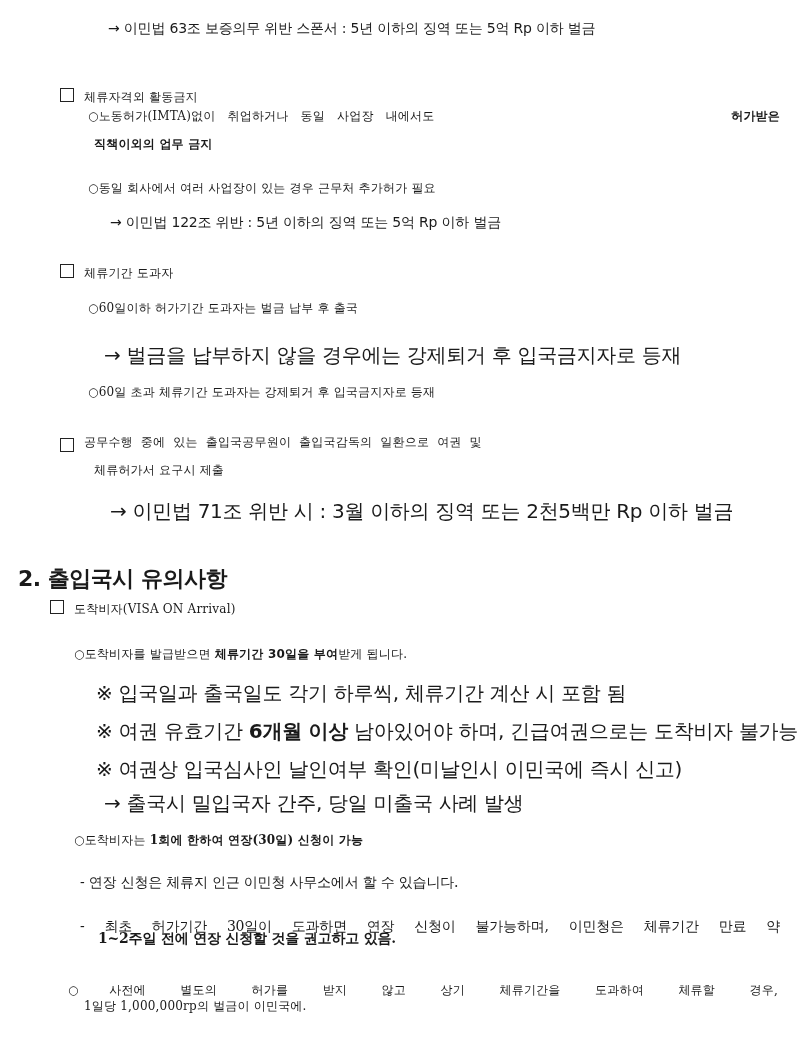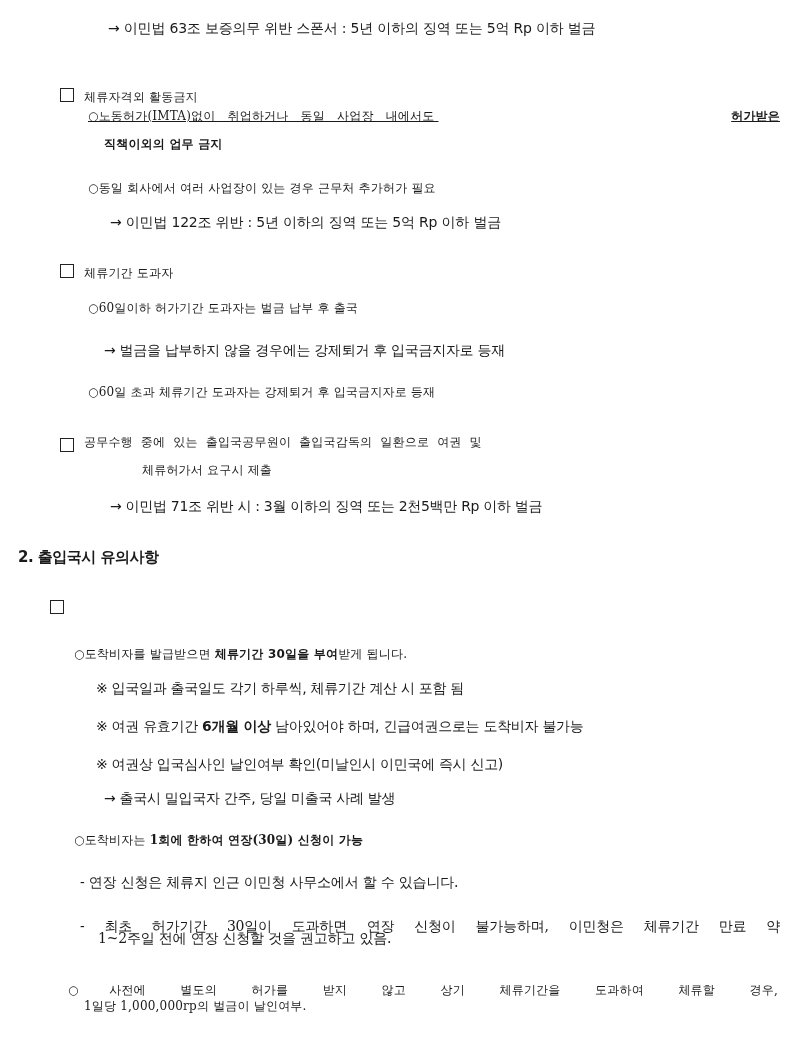--- a/index.html
+++ b/index.html
@@ -5,92 +5,92 @@
   html, body { margin: 0; padding: 0; background: #ffffff; }
   body {
     width: 800px; height: 1054px; overflow: hidden; position: relative;
     color: #1a1a1a;
     font-family: "DejaVu Sans", "Liberation Sans", sans-serif;
   }
   .line { position: absolute; white-space: nowrap; }
   .serif { font-family: "DejaVu Serif", "Liberation Serif", serif; }
   .gothic { font-family: "DejaVu Sans", "Liberation Sans", sans-serif; }
   .sm { font-size: 14px; letter-spacing: -0.2px; }
-  .md { font-size: 14px; letter-spacing: -0.3px; }
+  .md { font-size: 20px; letter-spacing: -0.3px; }
   .lg { font-size: 12px; letter-spacing: 0.2px; }
   .b { font-weight: bold; }
   .box {
     display: inline-block; width: 14px; height: 14px; border: 1.3px solid #222;
     vertical-align: -1px; margin-right: 10px; box-sizing: border-box;
   }
-  .h2 { font-size: 15px; font-weight: bold; letter-spacing: -0.5px; }
+  .h2 { font-size: 22px; font-weight: bold; letter-spacing: -0.5px; margin-top: 16px; }
   .justify { white-space: normal; text-align: justify; text-align-last: justify; margin-top: 12px; }
 </style>
 </head>
 <body>
 
 <div>
 
   <div class="line gothic sm" style="left:108px; top:20px;">→ 이민법 63조 보증의무 위반 스폰서 :  5년 이하의 징역 또는 5억 Rp 이하 벌금</div>
 
   <div class="line serif lg" style="left:60px; top:88px;">
     <span class="box"></span><span>체류자격외 활동금지</span>
   </div>
 
   <div class="line serif lg" style="left:88px; top:108px; width:692px;">
-    <div style="display:flex; justify-content:space-between;text-decoration:underline;">
+    <div style="display:flex; justify-content:space-between;">
       <span style="white-space:pre;">○노동허가(IMTA)없이   취업하거나   동일   사업장   내에서도 </span>
       <span class="b gothic">허가받은</span>
     </div>
   </div>
-  <div class="line gothic b lg" style="left:104px; top:136px;">직책이외의 업무 금지</div>
+  <div class="line gothic b lg" style="left:94px; top:136px;">직책이외의 업무 금지</div>
 
   <div class="line serif lg" style="left:88px; top:180px;">○동일 회사에서 여러 사업장이 있는 경우 근무처 추가허가 필요</div>
   <div class="line gothic sm" style="left:110px; top:214px;">→ 이민법 122조 위반 :  5년 이하의 징역 또는 5억 Rp 이하 벌금</div>
 
   <div class="line serif lg" style="left:60px; top:264px;">
     <span class="box"></span><span>체류기간 도과자</span>
   </div>
 
   <div class="line serif lg" style="left:88px; top:300px;">○60일이하 허가기간 도과자는 벌금 납부 후 출국</div>
   <div class="line gothic md" style="left:104px; top:342px;">→ 벌금을 납부하지 않을 경우에는 강제퇴거 후 입국금지자로 등재</div>
   <div class="line serif lg" style="left:88px; top:384px;">○60일 초과 체류기간 도과자는 강제퇴거 후 입국금지자로 등재</div>
 
   <div class="line serif lg" style="left:60px; top:434px; width:720px;">
     <div style="display:flex;justify-content:space-between;">
       <span class="box" style="margin-top:4px;"></span>
       <span style="flex:1; display:block; white-space:pre;">공무수행  중에  있는  출입국공무원이  출입국감독의  일환으로  여권  및</span>
     </div>
   </div>
-  <div class="line serif lg" style="left:94px; top:462px;margin-left:48px;">체류허가서 요구시 제출</div>
+  <div class="line serif lg" style="left:94px; top:462px;">체류허가서 요구시 제출</div>
   <div class="line gothic md" style="left:110px; top:498px;">→ 이민법 71조 위반 시 :  3월 이하의 징역 또는 2천5백만 Rp 이하 벌금</div>
 
   <div class="line gothic h2" style="left:18px; top:548px;">2. 출입국시 유의사항</div>
 
   <div class="line serif lg" style="left:50px; top:600px;">
-    <span class="box"></span>
+    <span class="box"></span><span>도착비자(VISA ON Arrival)</span>
   </div>
 
   <div class="line serif lg" style="left:74px; top:646px;">
     <span>○도착비자를 발급받으면 </span><span class="b gothic">체류기간 30일을 부여</span><span>받게 됩니다.</span>
   </div>
   <div class="line gothic md" style="left:96px; top:680px;">※ 입국일과 출국일도 각기 하루씩, 체류기간 계산 시 포함 됨</div>
   <div class="line gothic md" style="left:96px; top:718px;">
     <span>※ 여권 유효기간 </span><span class="b">6개월 이상</span><span> 남아있어야 하며, 긴급여권으로는 도착비자 불가능</span>
   </div>
   <div class="line gothic md" style="left:96px; top:756px;">※ 여권상 입국심사인 날인여부 확인(미날인시 이민국에 즉시 신고)</div>
   <div class="line gothic md" style="left:104px; top:790px;">→ 출국시 밀입국자 간주, 당일 미출국 사례 발생</div>
 
   <div class="line serif lg" style="left:74px; top:832px;">
     <span>○도착비자는 </span><span class="b">1회에 한하여 연장(30일) 신청이 가능</span>
   </div>
   <div class="line serif sm" style="left:80px; top:874px;">- 연장 신청은 체류지 인근 이민청 사무소에서 할 수 있습니다.</div>
   <div class="line serif sm" style="left:80px; top:906px; width:700px;">
     <div class="justify">-  최초  허가기간  30일이  도과하면  연장  신청이  불가능하며,  이민청은  체류기간  만료  약</div>
   </div>
-  <div class="line serif sm" style="left:98px; top:930px;">1~2주일 전에 연장 신청할 것을 권고하고 있음.</div>
+  <div class="line serif sm" style="left:98px; top:930px;font-weight:bold;">1~2주일 전에 연장 신청할 것을 권고하고 있음.</div>
 
   <div class="line serif lg" style="left:68px; top:970px; width:710px;">
     <div class="justify">○사전에 별도의 허가를 받지 않고 상기 체류기간을 도과하여 체류할 경우,</div>
   </div>
-  <div class="line serif lg" style="left:84px; top:998px;">1일당 1,000,000rp의 벌금이 날인여부.</div>
+  <div class="line serif lg" style="left:84px; top:998px;">1일당 1,000,000rp의 벌금이 이민국에.</div>
 
 </div>
 
 </body></html>

